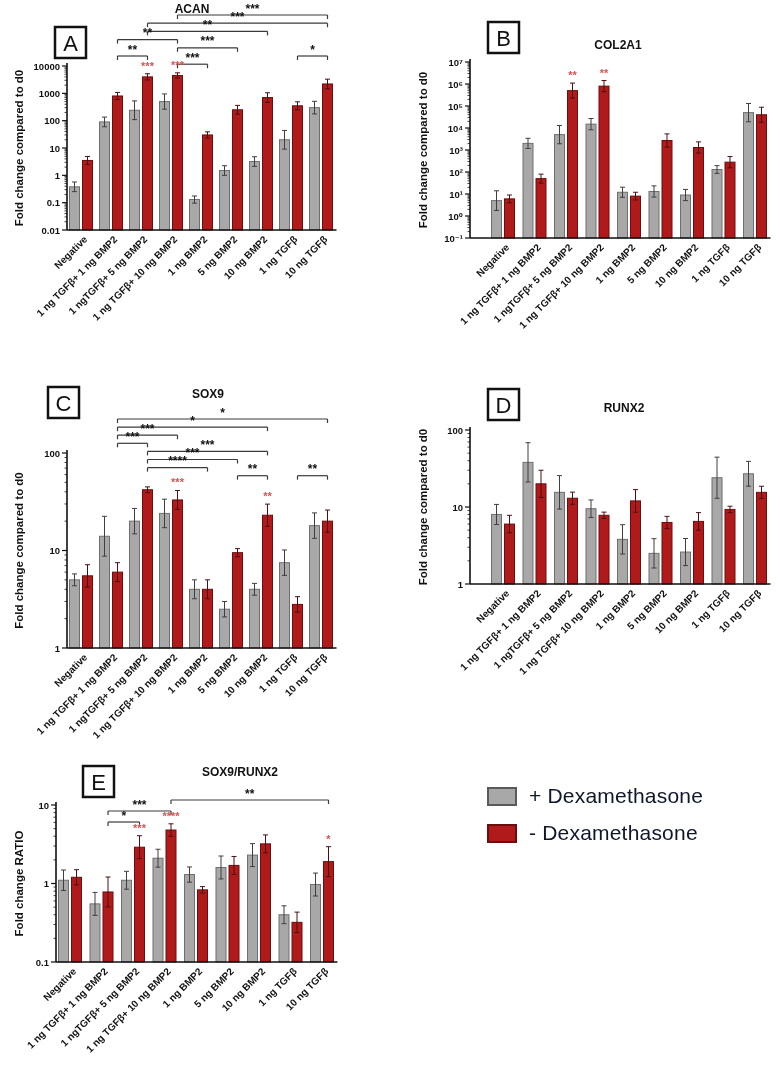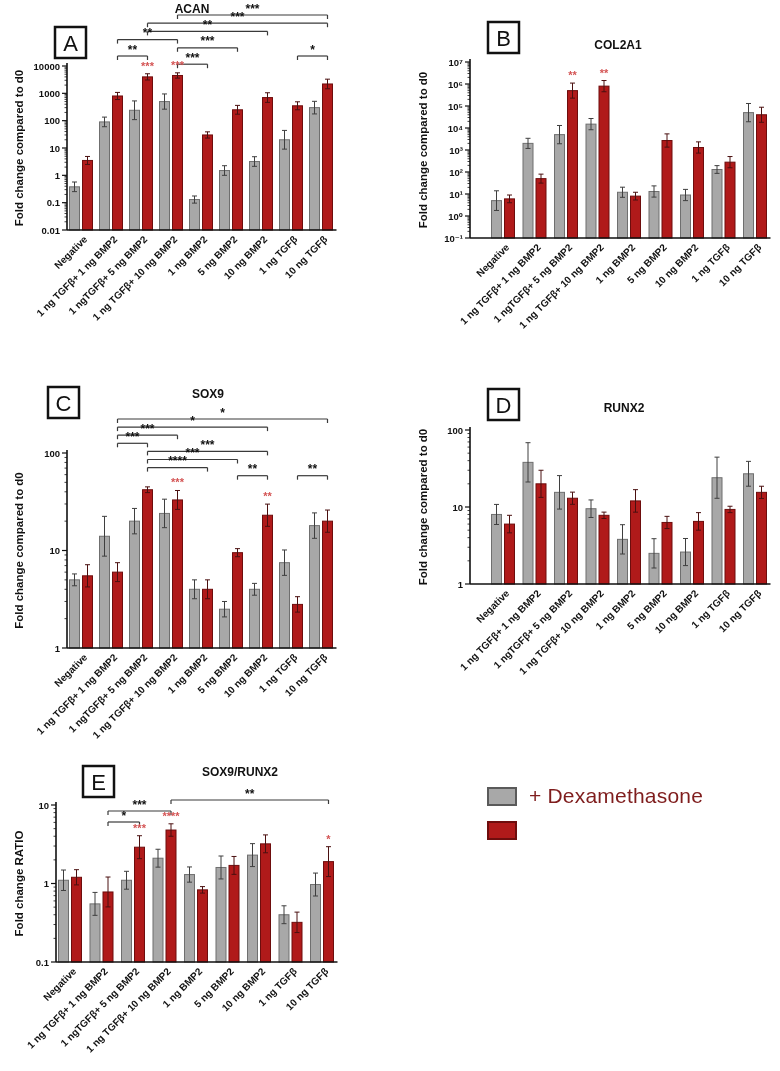--- a/index.html
+++ b/index.html
@@ -5,21 +5,21 @@
   html,body{margin:0;padding:0;background:#fff;}
   #page{position:relative;width:780px;height:1071px;background:#ffffff;overflow:hidden;
         font-family:"Liberation Sans",sans-serif;}
   .panel{position:absolute;}
   svg text{font-family:"Liberation Sans","DejaVu Sans",sans-serif;}
   .legend{position:absolute;left:487px;top:784px;}
   .legend-row{display:flex;align-items:center;margin-bottom:13px;}
   .swatch{display:inline-block;width:30px;height:19px;margin-right:12px;box-sizing:border-box;}
   .swatch.gray{background:#a8a8a8;border:2px solid #5a5a5a;}
   .swatch.red{background:#b01a1a;border:2px solid #6e0d0d;}
-  .legend-label{font-size:21px;color:#7f1d1d;letter-spacing:0.2px;}
+  .legend-label{font-size:21px;color:#0f172a;letter-spacing:0.2px;}
 </style>
 </head>
 <body>
 
 <div id="page">
   <div class="panel" id="panel-A" style="left: 12px; top: 0px;"><svg width="392" height="378" viewBox="0 0 392 378">
         <line x1="165.5" y1="15" x2="315.5" y2="15" stroke="#3a3a3a" stroke-width="1.2"></line>
         <line x1="165.5" y1="15" x2="165.5" y2="19" stroke="#3a3a3a" stroke-width="1.2"></line>
         <line x1="315.5" y1="15" x2="315.5" y2="19" stroke="#3a3a3a" stroke-width="1.2"></line>
         <text x="240.5" y="12.5" text-anchor="middle" font-size="12" font-weight="bold" fill="#111">***</text>
@@ -763,15 +763,16 @@
         <text x="86.5" y="42" text-anchor="middle" font-size="22" fill="#111">E</text>
       </svg></div>
 
   <div class="legend">
     <div class="legend-row">
       <span class="swatch gray"></span>
       <span class="legend-label">+ Dexamethasone</span>
     </div>
     <div class="legend-row">
       <span class="swatch red"></span>
+      <span class="legend-label">- Dexamethasone</span>
     </div>
   </div>
 </div>
 
 </body></html>

